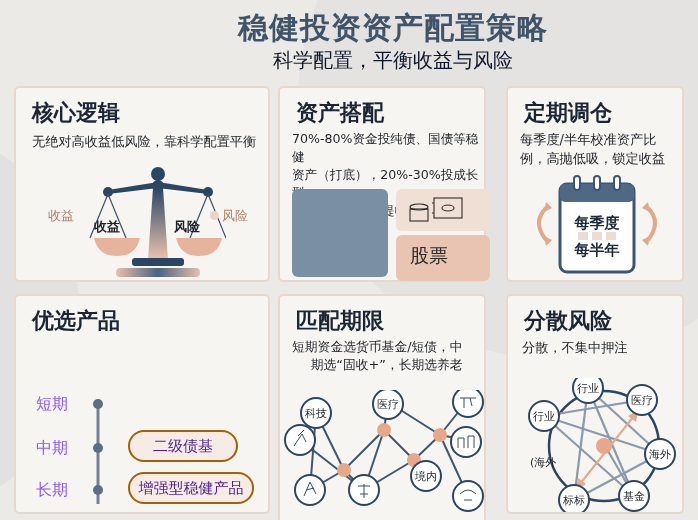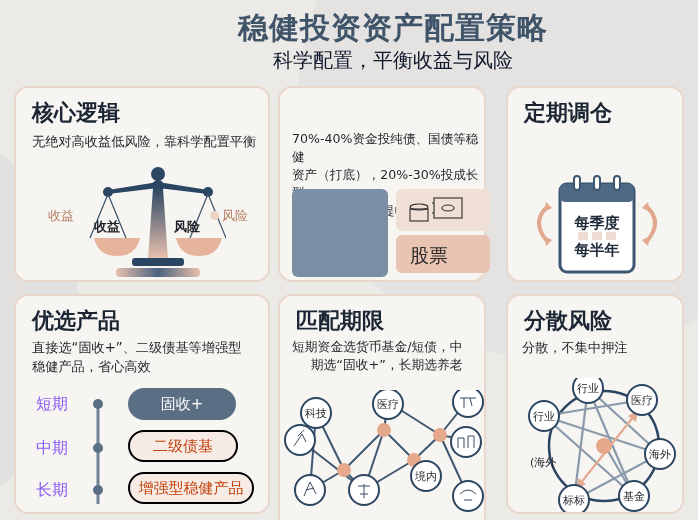--- a/index.html
+++ b/index.html
@@ -24,21 +24,21 @@
   .title {
     position: absolute; top: 8px; left: 0; width: 100%;
     font-size: 30px; font-weight: bold; color: #3f5468; letter-spacing: 1px;
   }
   .subtitle {
     position: absolute; top: 47px; left: 0; width: 100%;
     font-size: 20px; color: #0f172a;
   }
   .card {
     position: absolute; background: #f7f5f2;
-    border: 2px solid #ead7cb; border-radius: 14px;
+    border: 2px solid #ead7cb; border-radius: 5px;
   }
   .card-title {
     position: absolute; left: 16px; top: 10px;
     font-size: 22px; font-weight: bold; color: #1b2533;
   }
   .card-desc {
     position: absolute; left: 16px; font-size: 13.2px; line-height: 19px; color: #1e2228;
   }
   #c1 { left: 14px; top: 86px; width: 256px; height: 196px; }
   #c2 { left: 278px; top: 86px; width: 208px; height: 196px; }
@@ -46,31 +46,31 @@
   #c4 { left: 14px; top: 294px; width: 256px; height: 220px; }
   #c5 { left: 278px; top: 294px; width: 208px; height: 252px; }
   #c6 { left: 506px; top: 294px; width: 178px; height: 220px; text-align: center; }
 
   .side-label { position: absolute; font-size: 13px; color: #b27e64; }
   .pan-label { position: absolute; font-size: 13px; color: #1e2228; font-weight: bold; }
   .dot-small { position: absolute; width: 9px; height: 9px; border-radius: 50%; background: #ead4c6; }
 
   .alloc-big { position: absolute; left: 12px; top: 101px; width: 96px; height: 88px; border-radius: 6px; background: #7a8fa3; }
   .alloc-top { position: absolute; left: 116px; top: 101px; width: 94px; height: 42px; border-radius: 6px; background: #efdfd5; }
-  .alloc-bottom { position: absolute; left: 116px; top: 147px; width: 94px; height: 38px; border-radius: 6px; background: #e9c4b2; }
+  .alloc-bottom { position: absolute; left: 116px; top: 147px; width: 94px; height: 46px; border-radius: 6px; background: #e9c4b2; }
   .alloc-bottom-label { position: absolute; left: 14px; top: 8px; font-size: 19px; color: #2b2b2b; }
   .cal-text { position: absolute; left: 0; width: 72px; text-align: center; font-size: 15px; font-weight: bold; color: #1e2a38; }
 
   .tl-label { position: absolute; left: 20px; font-size: 16px; color: #8b5cf6; }
   .pill {
     position: absolute; left: 112px; height: 32px; border-radius: 16px;
     font-size: 15px; text-align: center; line-height: 28px;
   }
   .pill-fill { background: #5b6f84; color: #ffffff; border: 2px solid #5b6f84; }
-  .pill-outline { background: #f6ece5; color: #c2410c; border: 2px solid #000000; }
+  .pill-outline { background: #f6ece5; color: #4c1d95; border: 2px solid #a16207; }
 
   .net-svg, .div-svg, .scale-svg, .cal-svg { position: absolute; }
   .node-label { font-size: 11px; fill: #1e2228; font-family: "DejaVu Sans", sans-serif; }
 </style>
 </head>
 <body>
 
 <div class="bg-shape"></div>
 <div class="bg-shape2"></div>
 
@@ -110,22 +110,23 @@
     <rect x="40" y="104" width="84" height="9" rx="4" fill="url(#base)"></rect>
   </svg>
   <div class="pan-label" style="left:78px;top:130px;">收益</div>
   <div class="pan-label" style="left:158px;top:130px;">风险</div>
   <div class="side-label" style="left:32px;top:119px;">收益</div>
   <div class="dot-small" style="left:194px;top:123px;"></div>
   <div class="side-label" style="left:206px;top:119px;">风险</div>
 </div>
 
 <div class="card" id="c2">
+  <div class="card-title">资产搭配</div>
   <div class="card-desc" style="top:42px;left:12px;font-size:12.6px;line-height:18px;">
-    <div>70%-40%资金投纯债、国债等稳健</div>
+    <div>70%-80%资金投纯债、国债等稳健</div>
     <div>资产（打底），20%-30%投成长型</div>
     <div>ETF/优质股票（提收益）</div>
   </div>
   <div class="alloc-big"></div>
   <div class="alloc-top">
     <svg width="94" height="42" viewBox="0 0 94 42" style="position:absolute;left:0;top:0;">
       <g fill="none" stroke="#2a2a2a" stroke-width="1.1">
         <rect x="14" y="20" width="18" height="12"></rect>
         <ellipse cx="23" cy="18" rx="9" ry="3"></ellipse>
         <rect x="38" y="9" width="28" height="20"></rect>
@@ -135,20 +136,24 @@
       </g>
     </svg>
   </div>
   <div class="alloc-bottom">
     <div class="alloc-bottom-label">股票</div>
   </div>
 </div>
 
 <div class="card" id="c3">
   <div class="card-title">定期调仓</div>
+  <div class="card-desc" style="top:42px;left:12px;">
+    <div>每季度/半年校准资产比</div>
+    <div>例，高抛低吸，锁定收益</div>
+  </div>
   <svg class="cal-svg" style="left:14px;top:86px;" width="150" height="100" viewBox="0 0 150 100">
     <path d="M24 34 Q10 48 24 66" fill="none" stroke="#e0a88c" stroke-width="4"></path>
     <path d="M24 28 L30 34 L22 38 Z" fill="#e0a88c"></path>
     <path d="M24 72 L30 66 L22 62 Z" fill="#e0a88c"></path>
     <path d="M126 34 Q140 48 126 66" fill="none" stroke="#e0a88c" stroke-width="4"></path>
     <path d="M126 28 L120 34 L128 38 Z" fill="#e0a88c"></path>
     <path d="M126 72 L120 66 L128 62 Z" fill="#e0a88c"></path>
     <rect x="38" y="10" width="74" height="88" rx="7" fill="#ffffff" stroke="#3c5571" stroke-width="3"></rect>
     <rect x="38" y="10" width="74" height="18" rx="5" fill="#4f6884"></rect>
     <rect x="52" y="2" width="6" height="14" rx="3" fill="#fff" stroke="#3c5571" stroke-width="2"></rect>
@@ -157,34 +162,29 @@
     <rect x="56" y="58" width="10" height="8" fill="#ecdcd1"></rect>
     <rect x="70" y="58" width="10" height="8" fill="#ecdcd1"></rect>
     <rect x="84" y="58" width="10" height="8" fill="#ecdcd1"></rect>
   </svg>
   <div class="cal-text" style="left:53px;top:126px;text-align:center;">每季度</div>
   <div class="cal-text" style="left:53px;top:153px;">每半年</div>
 </div>
 
 <div class="card" id="c4">
   <div class="card-title">优选产品</div>
-  <div class="card-desc" style="top:42px;left:16px;">
-    <div>直接选“固收+”、二级债基等增强型</div>
-    <div>稳健产品，省心高效</div>
-  </div>
   <svg style="position:absolute;left:74px;top:100px;" width="16" height="112" viewBox="0 0 16 112">
     <line x1="8" y1="6" x2="8" y2="108" stroke="#6f8196" stroke-width="3"></line>
     <circle cx="8" cy="8" r="5" fill="#5b6f84"></circle>
     <circle cx="8" cy="52" r="5" fill="#5b6f84"></circle>
     <circle cx="8" cy="94" r="5" fill="#5b6f84"></circle>
   </svg>
   <div class="tl-label" style="top:98px;">短期</div>
   <div class="tl-label" style="top:142px;">中期</div>
   <div class="tl-label" style="top:184px;">长期</div>
-  <div class="pill pill-fill" style="top:92px;width:108px;">固收+</div>
   <div class="pill pill-outline" style="top:134px;width:110px;">二级债基</div>
   <div class="pill pill-outline" style="top:176px;width:126px;">增强型稳健产品</div>
 </div>
 
 <div class="card" id="c5">
   <div class="card-title">匹配期限</div>
   <div class="card-desc" style="top:42px;left:12px;font-size:12.8px;line-height:18px;text-align:right;">
     <div>短期资金选货币基金/短债，中</div>
     <div>期选“固收+”，长期选养老</div>
   </div>

